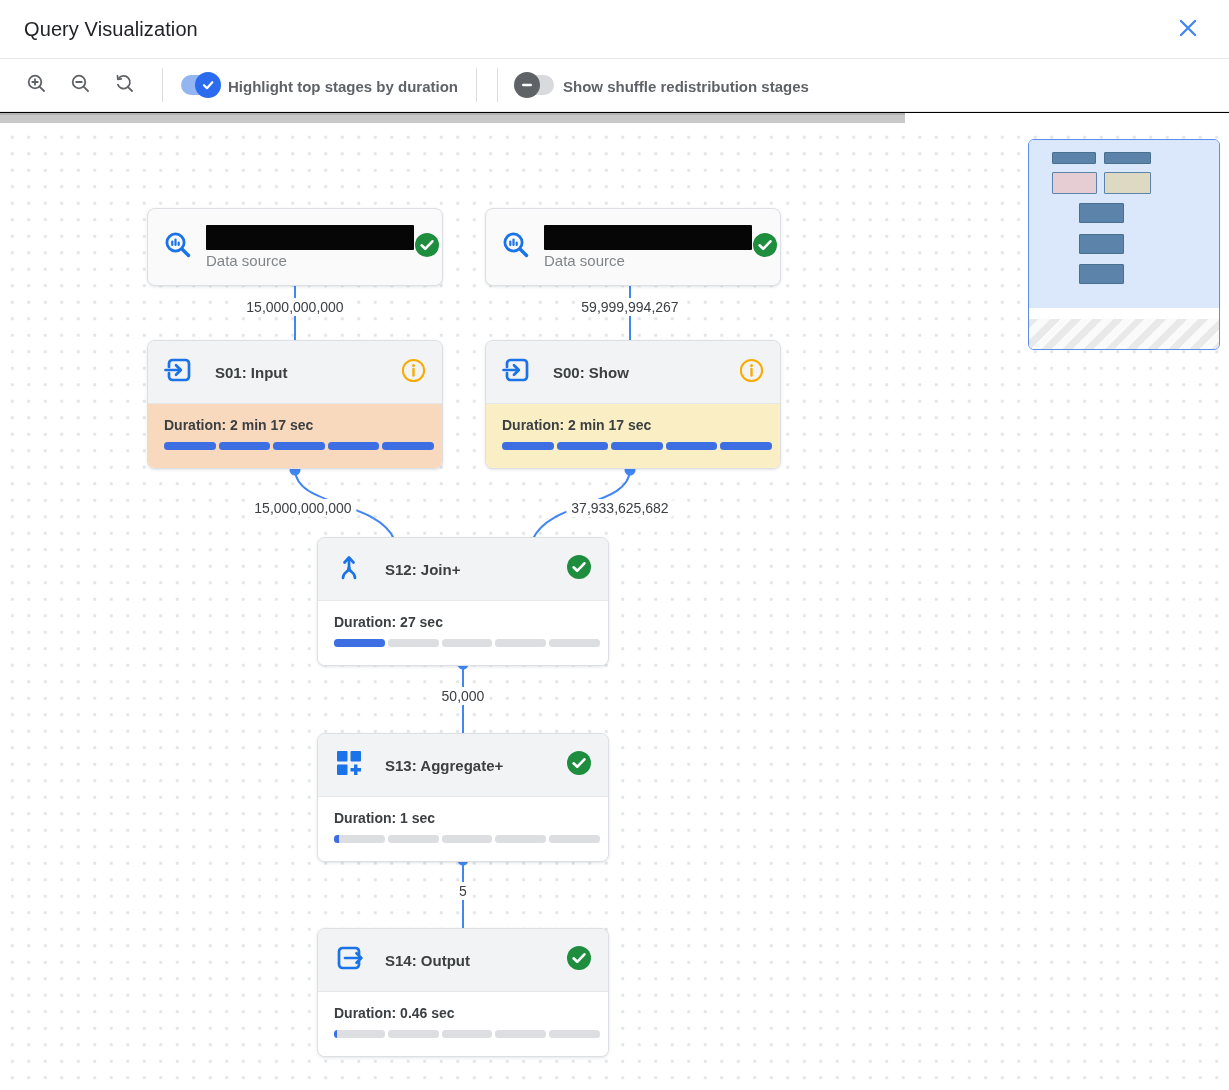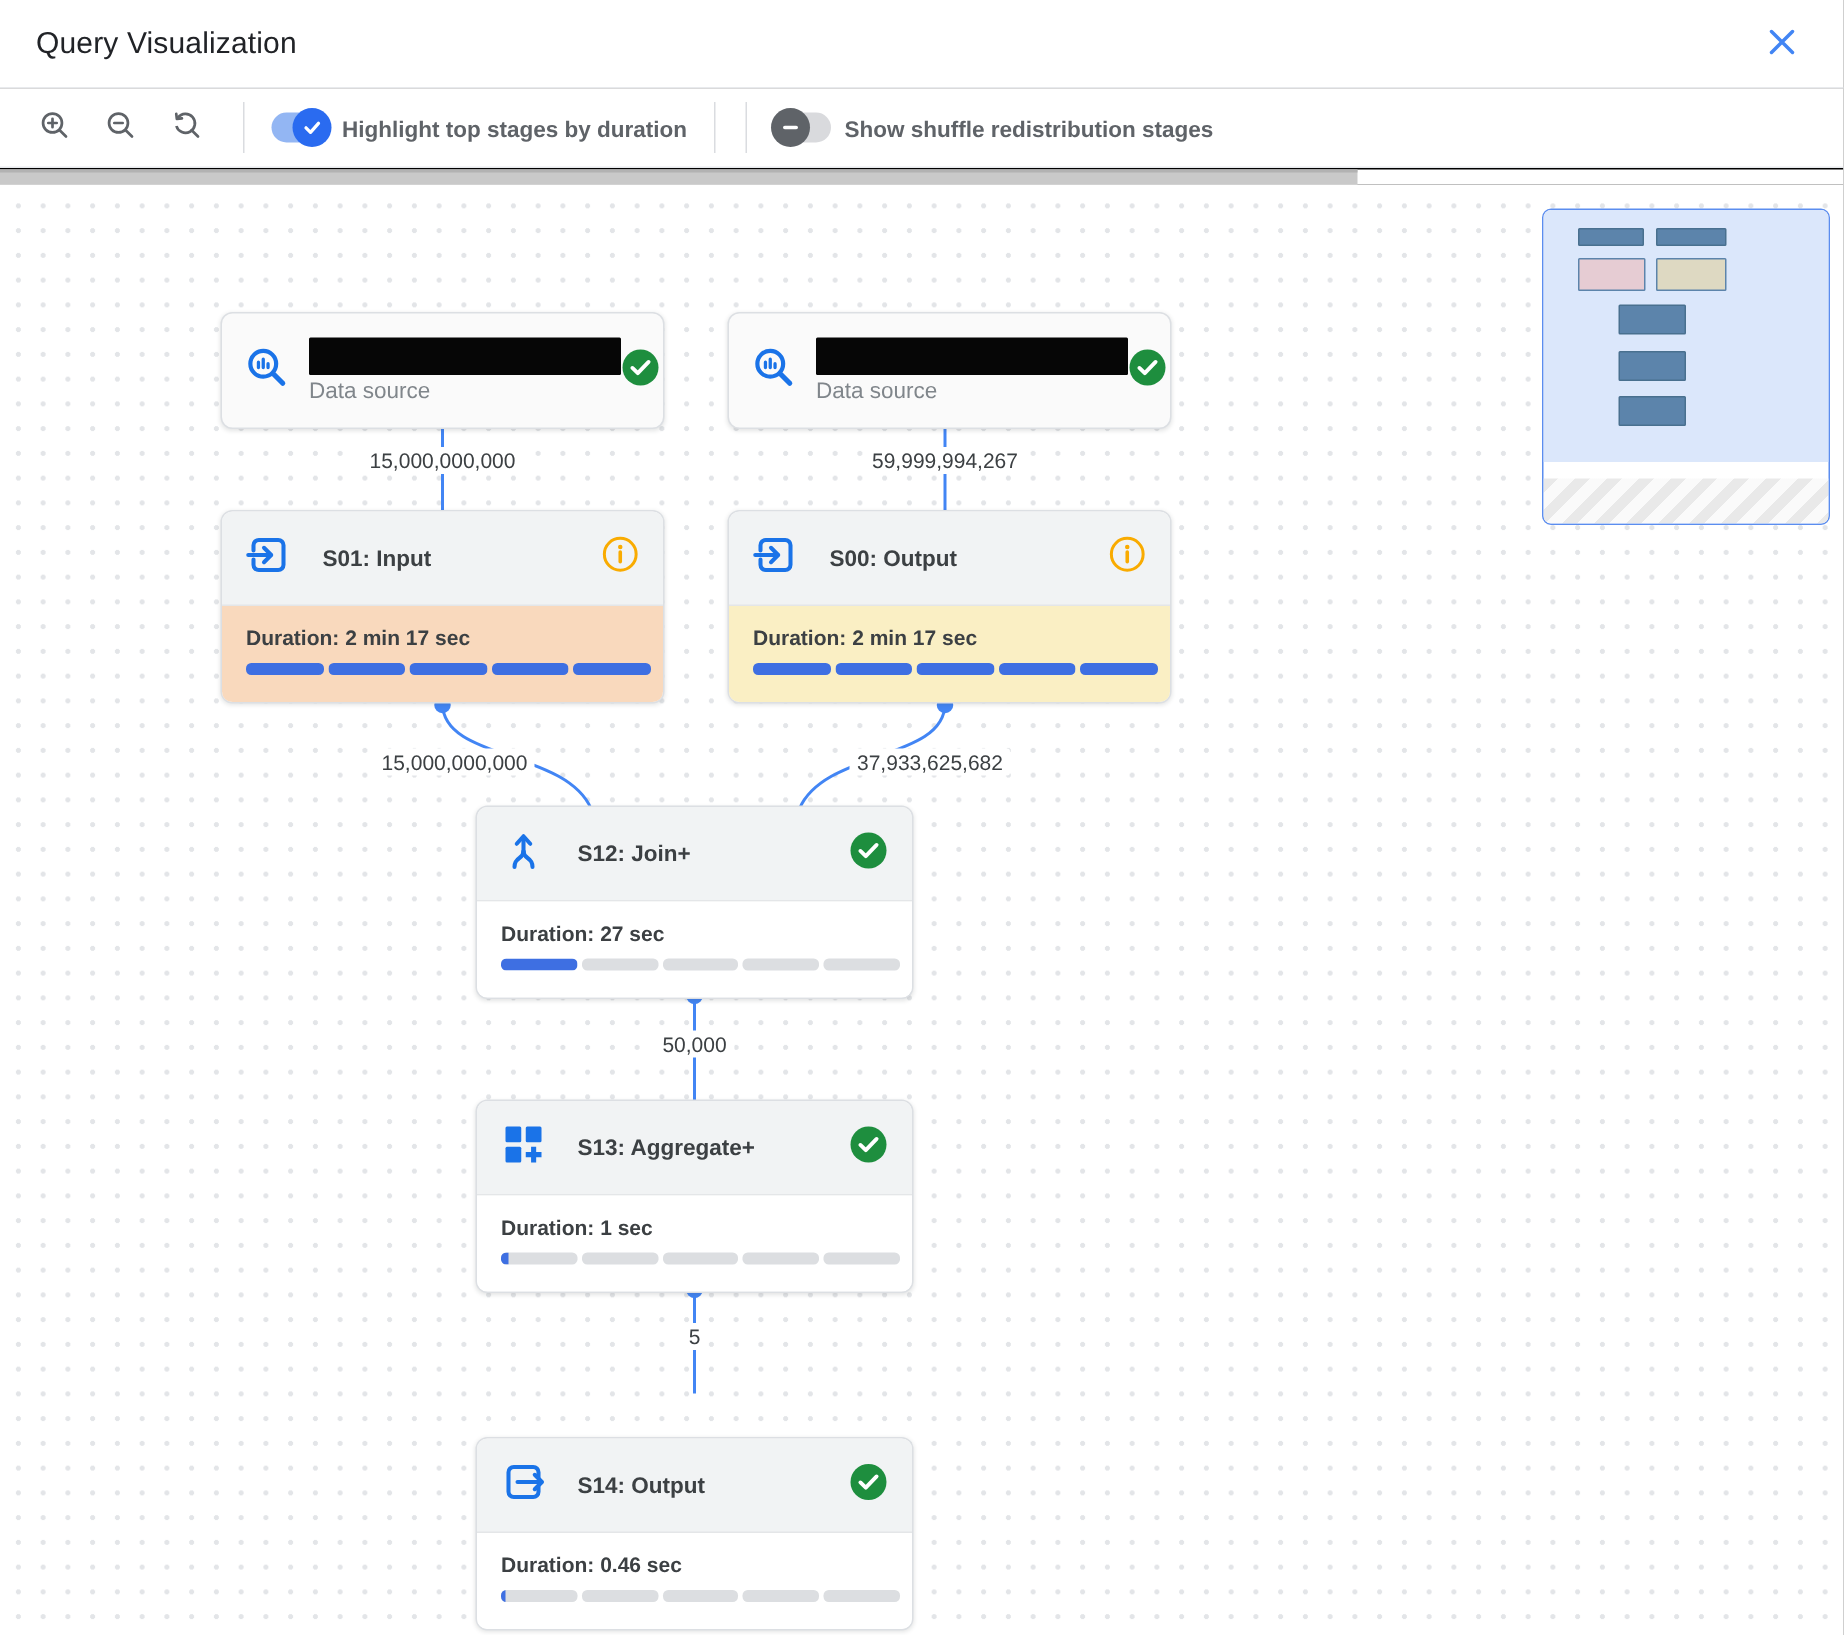--- a/index.html
+++ b/index.html
@@ -271,21 +271,21 @@
 
     <div class="card" style="left:485px; top:217px; width:296px;">
       <div class="stage-hd">
         <span>
           <svg width="30" height="30" viewBox="0 0 30 30" fill="none" stroke="#1a73e8" stroke-width="2.7" stroke-linecap="round" stroke-linejoin="round">
             <path d="M5 12 V8.5 A3.5 3.5 0 0 1 8.5 5 H21.5 A3.5 3.5 0 0 1 25 8.5 V21.5 A3.5 3.5 0 0 1 21.5 25 H8.5 A3.5 3.5 0 0 1 5 21.5 V18"></path>
             <path d="M1.5 15 H16.5"></path>
               <path d="M12 10.2 L16.8 15 L12 19.8"></path>
           </svg>
         </span>
-        <div class="stage-title">S00: Output</div>
+        <div class="stage-title">S00: Show</div>
         <span class="spacer">
           <svg width="25" height="25" viewBox="0 0 25 25" fill="none">
               <circle cx="12.5" cy="12.5" r="10.6" stroke="#f9ab00" stroke-width="2"></circle>
               <path d="M12.5 11 V17.5" stroke="#f9ab00" stroke-width="2.4" stroke-linecap="round"></path>
               <circle cx="12.5" cy="7.6" r="1.5" fill="#f9ab00"></circle>
             </svg>
         </span>
       </div>
       <div class="stage-bd bd-yellow">
         <div class="dur-label">Duration: 2 min 17 sec</div>
@@ -382,21 +382,21 @@
             <div class="seg">
               <div class="seg-fill" style="width: 0%;"></div>
             </div>
             <div class="seg">
               <div class="seg-fill" style="width: 0%;"></div>
             </div>
           </div>
       </div>
     </div>
 
-    <div class="card" style="left:317px; top:835px; width:292px;">
+    <div class="card" style="left:317px; top:805px; width:292px;">
       <div class="stage-hd">
         <span>
           <svg width="30" height="30" viewBox="0 0 30 30" fill="none" stroke="#1a73e8" stroke-width="2.7" stroke-linecap="round" stroke-linejoin="round">
             <path d="M25 12 V8.5 A3.5 3.5 0 0 0 21.5 5 H8.5 A3.5 3.5 0 0 0 5 8.5 V21.5 A3.5 3.5 0 0 0 8.5 25 H21.5 A3.5 3.5 0 0 0 25 21.5 V18"></path>
             <path d="M11 15 H27"></path>
               <path d="M22.5 10.2 L27.3 15 L22.5 19.8"></path>
           </svg>
         </span>
         <div class="stage-title">S14: Output</div>
         <span class="spacer">

